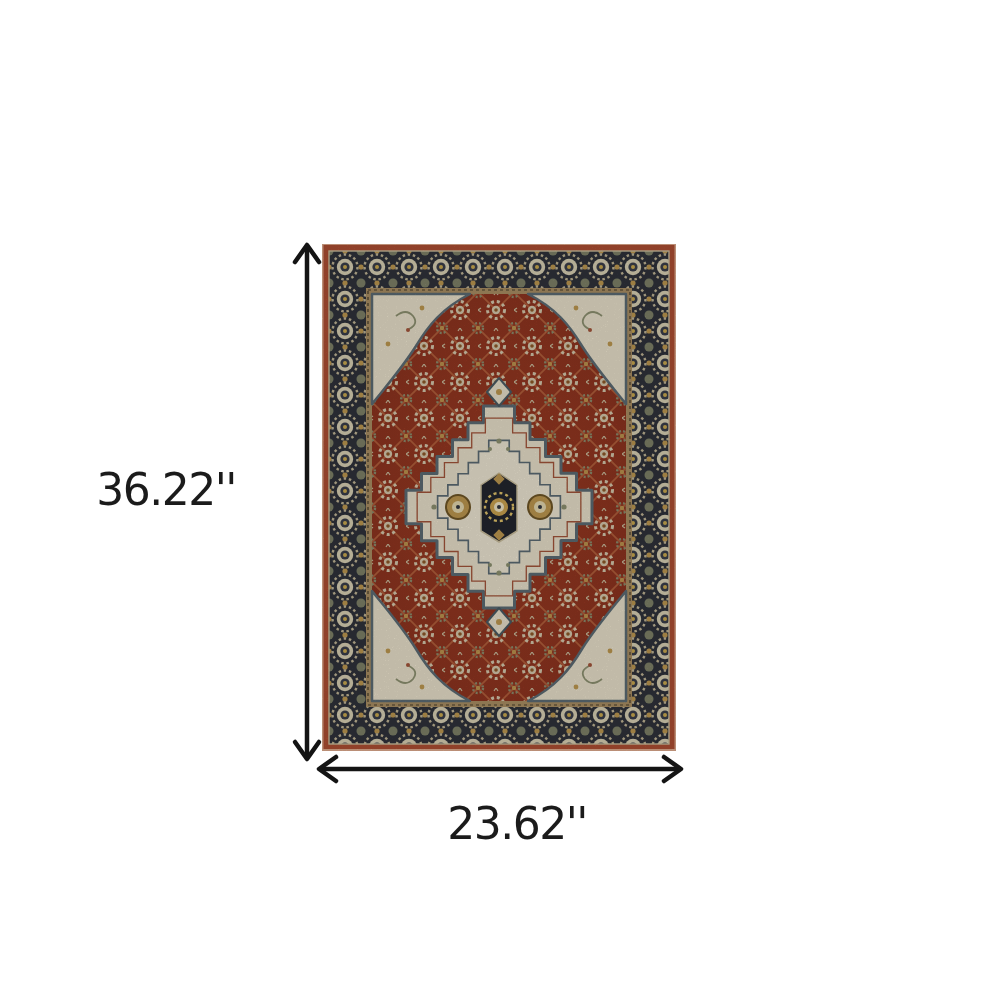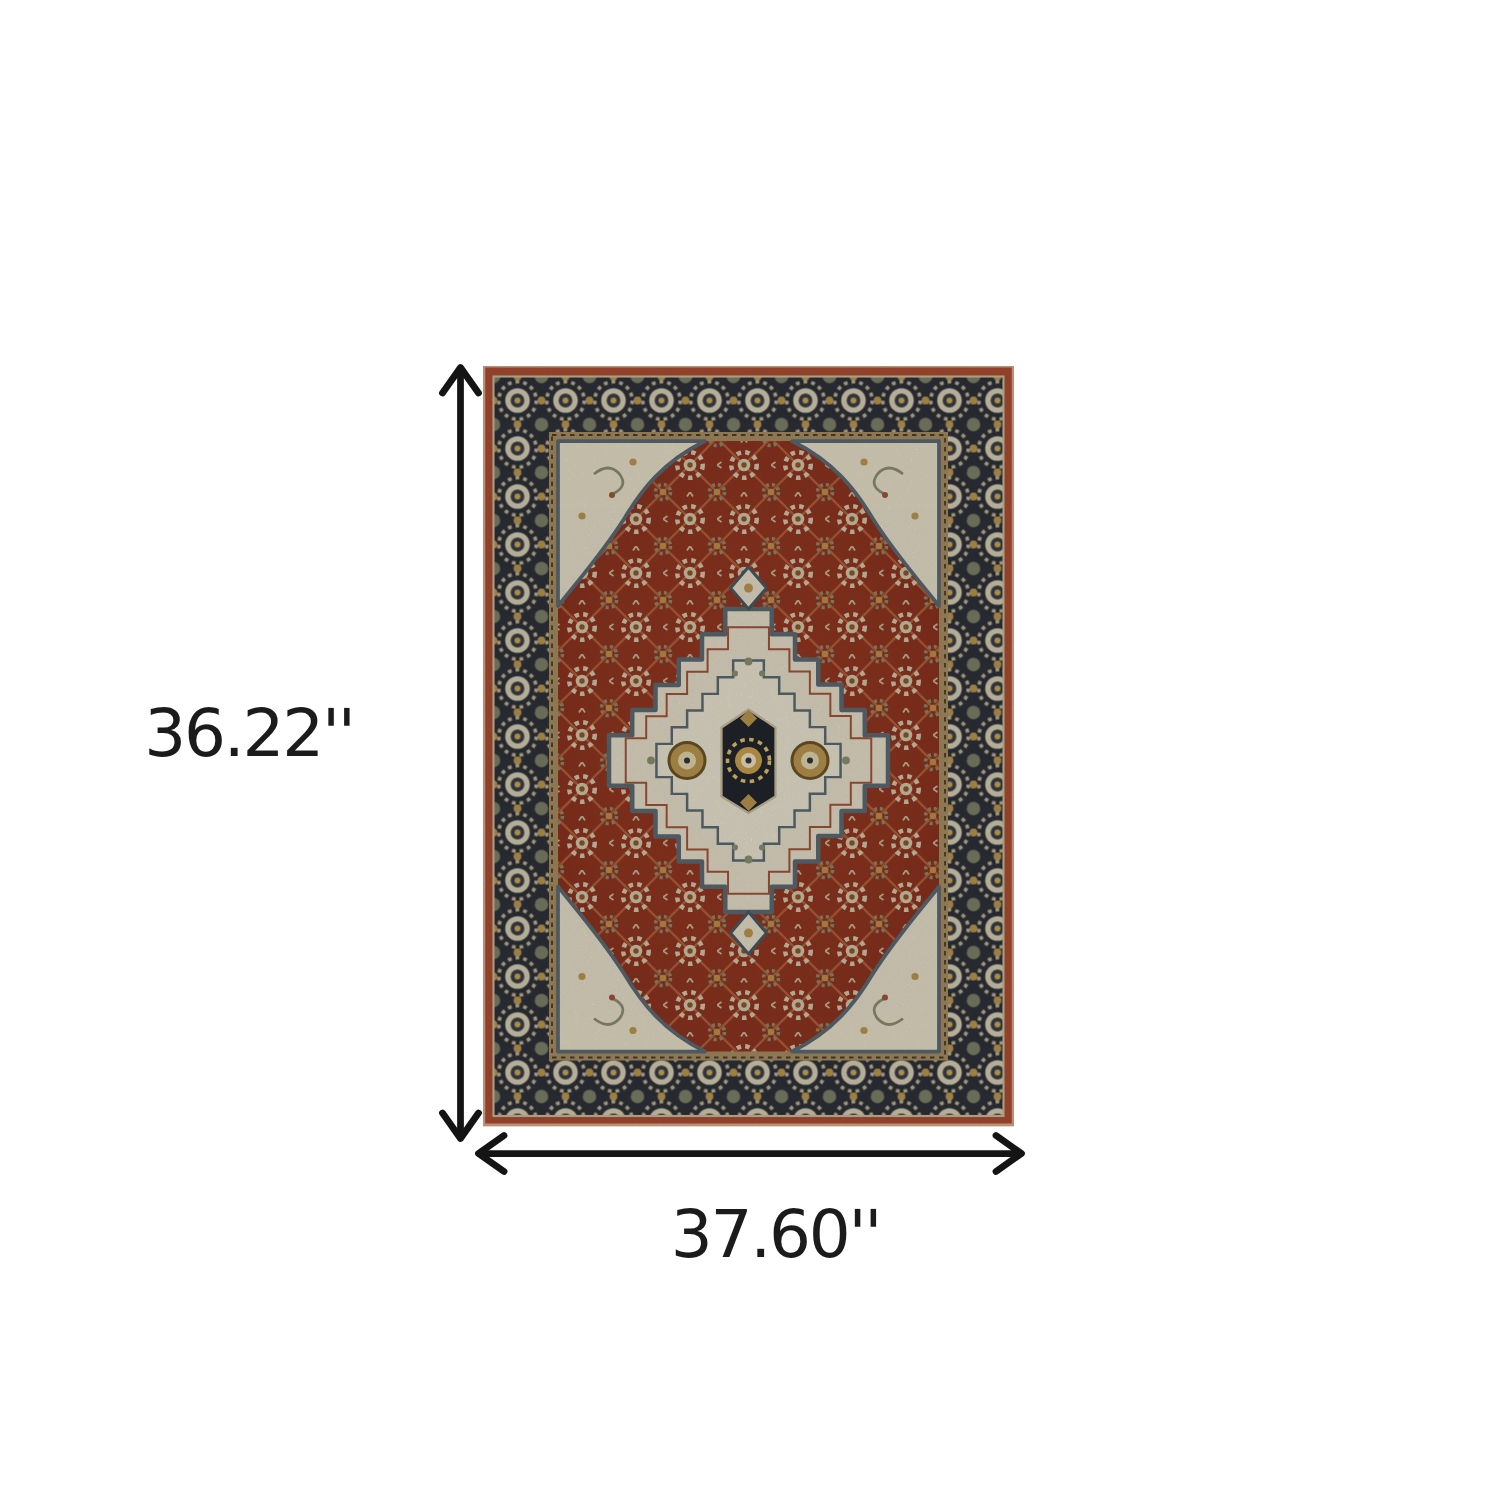--- a/index.html
+++ b/index.html
@@ -165,15 +165,15 @@
     </g>
     <g fill="none" style="stroke:var(--arrow)" stroke-width="4.5" stroke-linecap="round" stroke-linejoin="round">
       <path d="M324 769 L676 769"></path>
       <path d="M336 757 L319 769 L336 781"></path>
       <path d="M664 757 L681 769 L664 781"></path>
     </g>
   </svg>
 
   <div class="dim-label label-height">36.22''</div>
 
-  <div class="dim-label label-width">37.60''</div>
+  <div class="dim-label label-width">23.62''</div>
 
 </div>
 
 </body></html>

